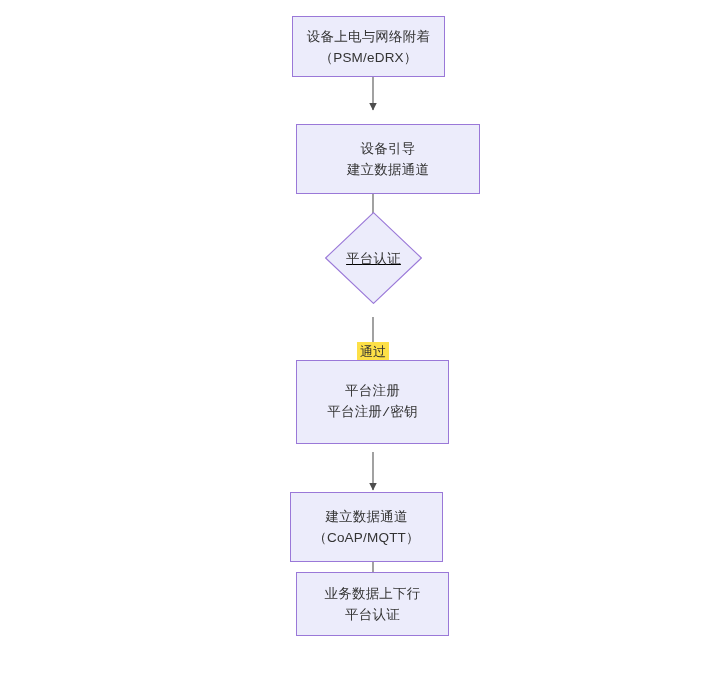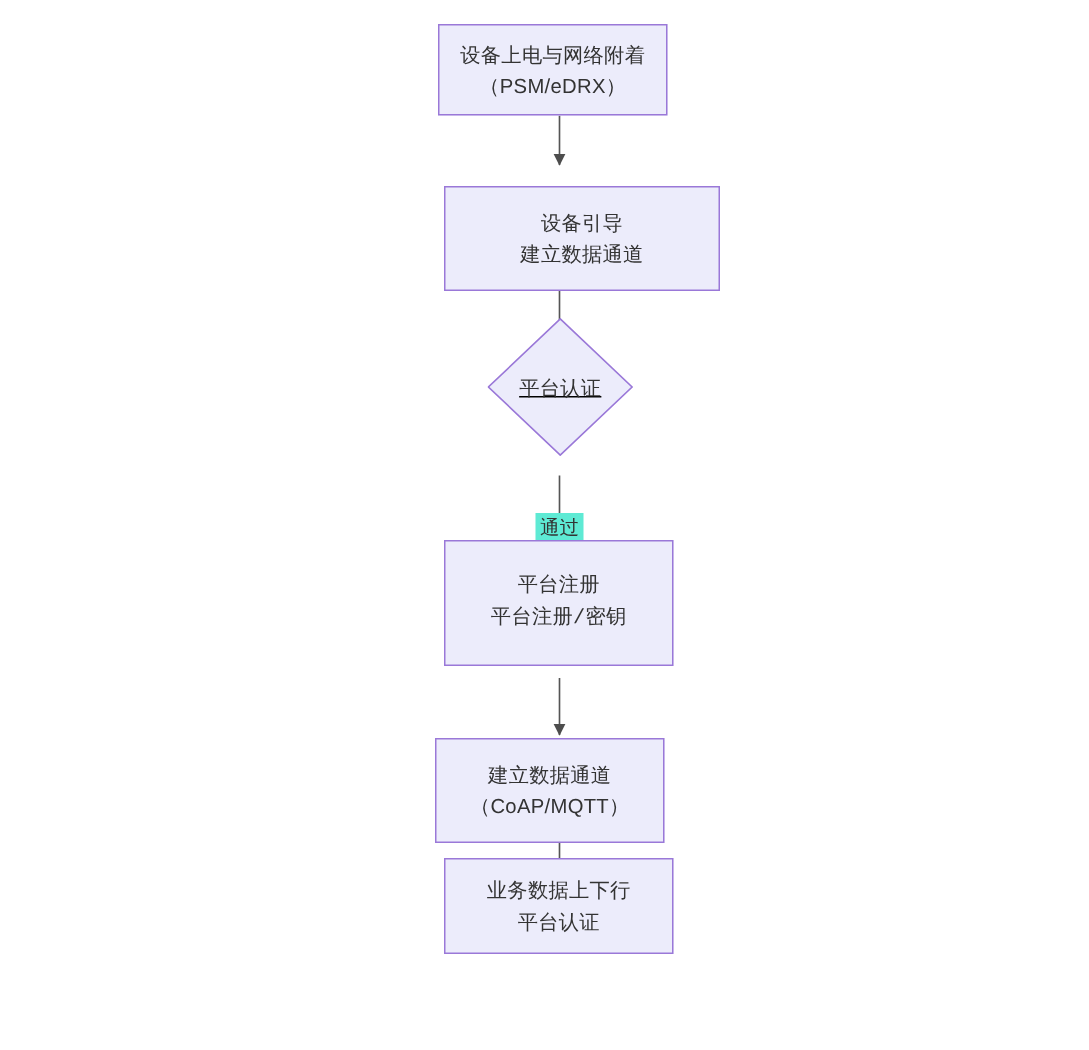--- a/index.html
+++ b/index.html
@@ -59,21 +59,21 @@
     z-index: 2;
     color: #333333;
     font-size: 13.5px;
     line-height: 21px;
     text-align: center;
     white-space: nowrap;
     letter-spacing: 0.2px;
   }
   .edge-label {
     position: absolute;
-    background: #5eead4;
+    background: #fde047;
     color: #333333;
     font-size: 13px;
     line-height: 18px;
     padding: 1px 3px;
     white-space: nowrap;
     transform: translate(-50%, -50%);
   }
   .connector-layer {
     position: absolute;
     left: 0;

